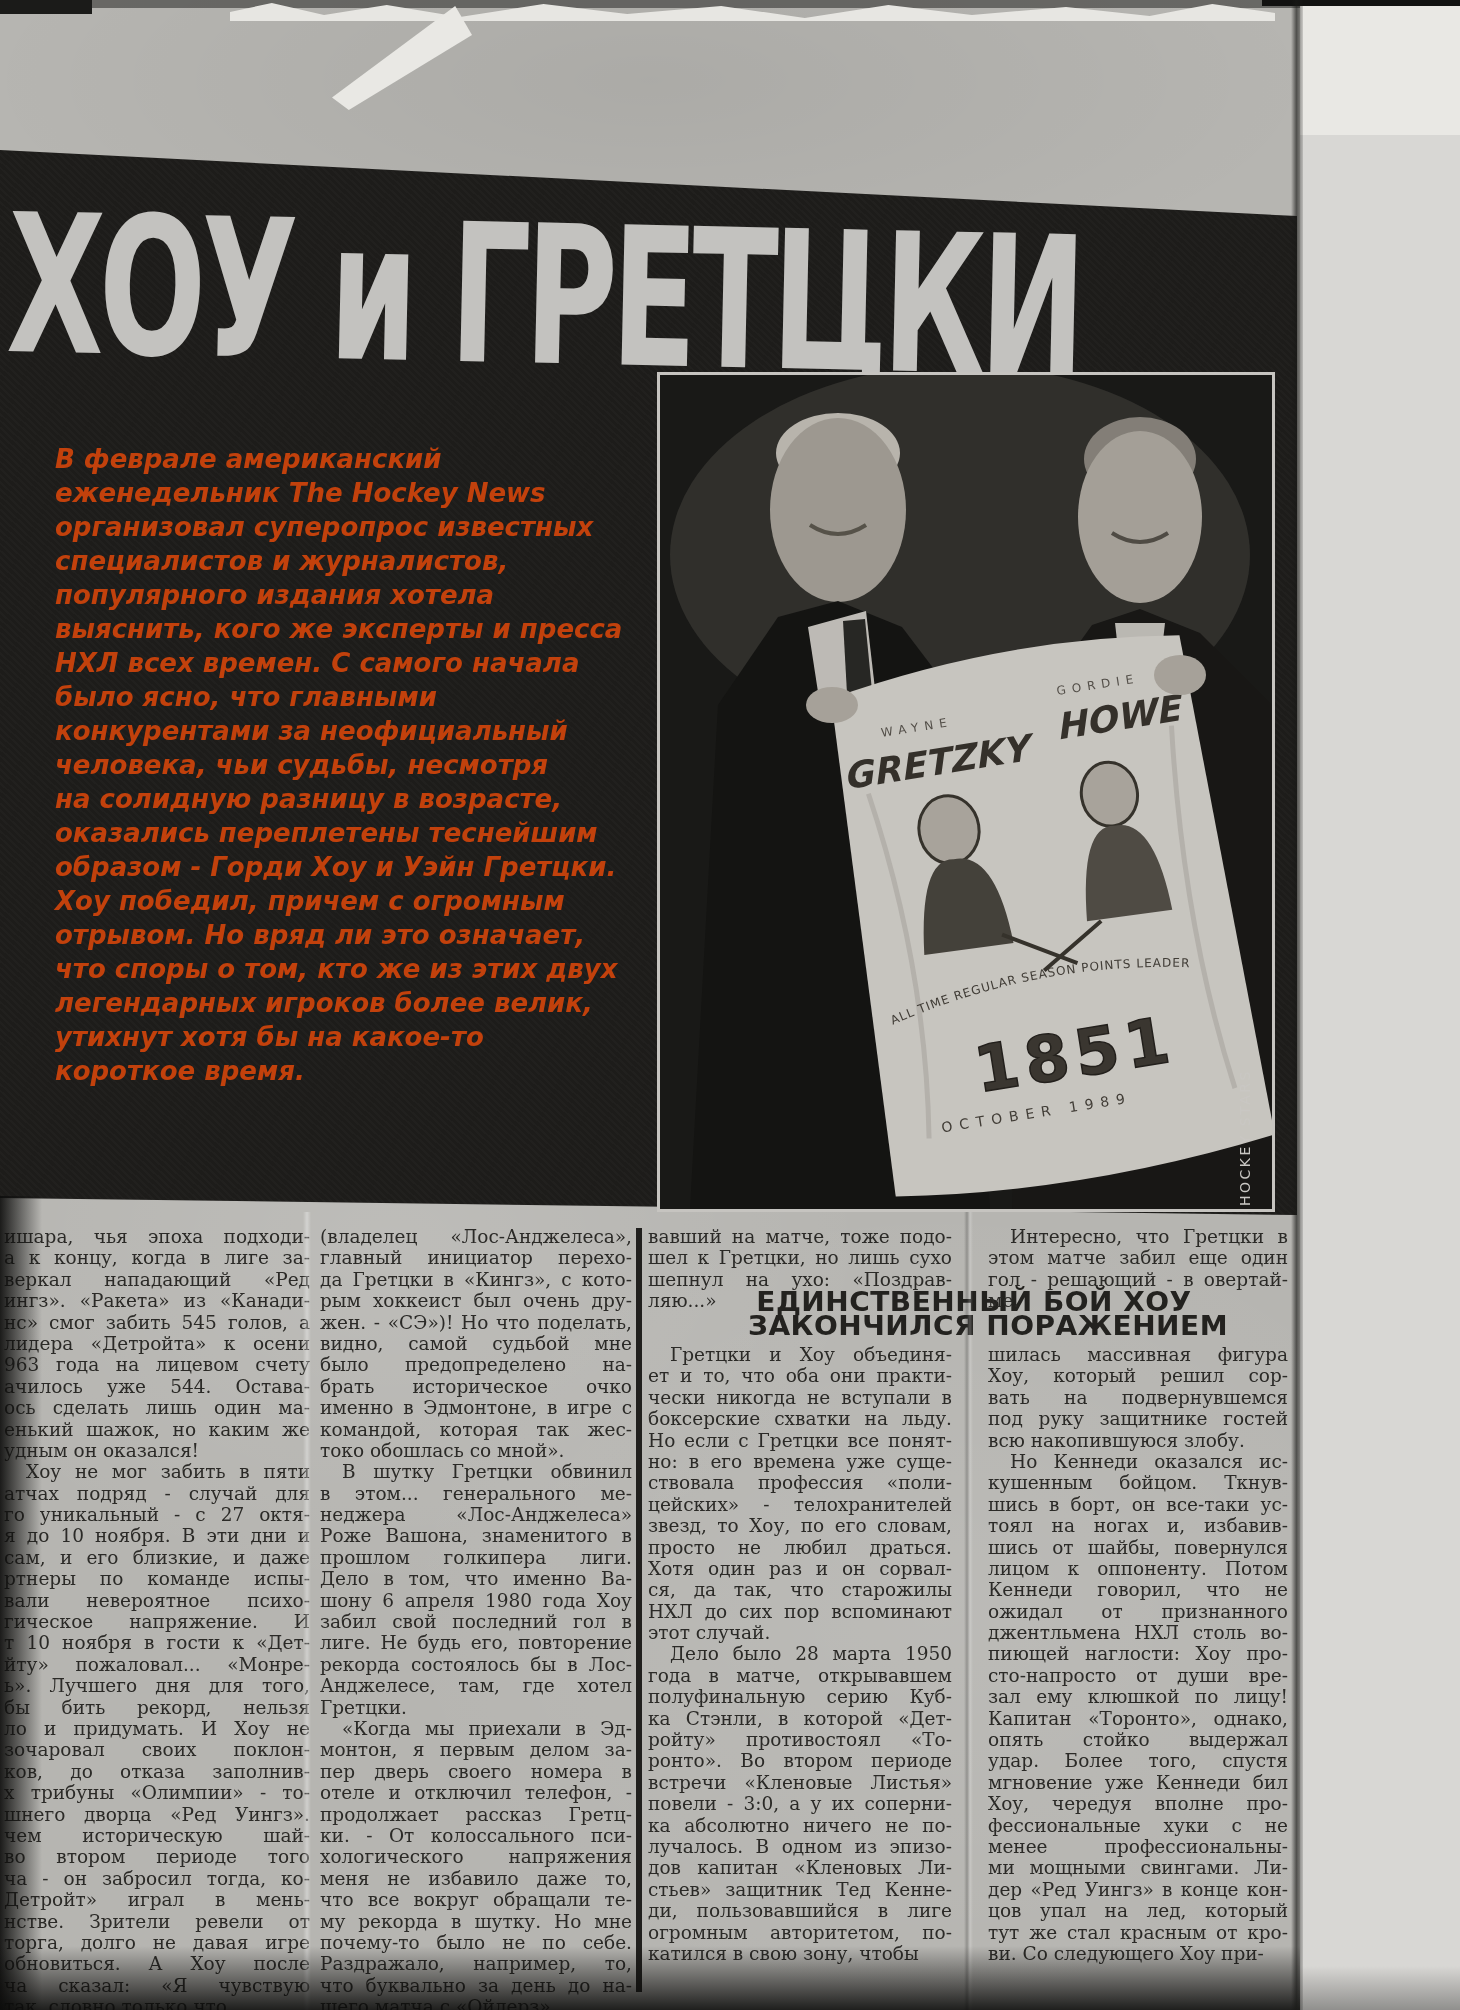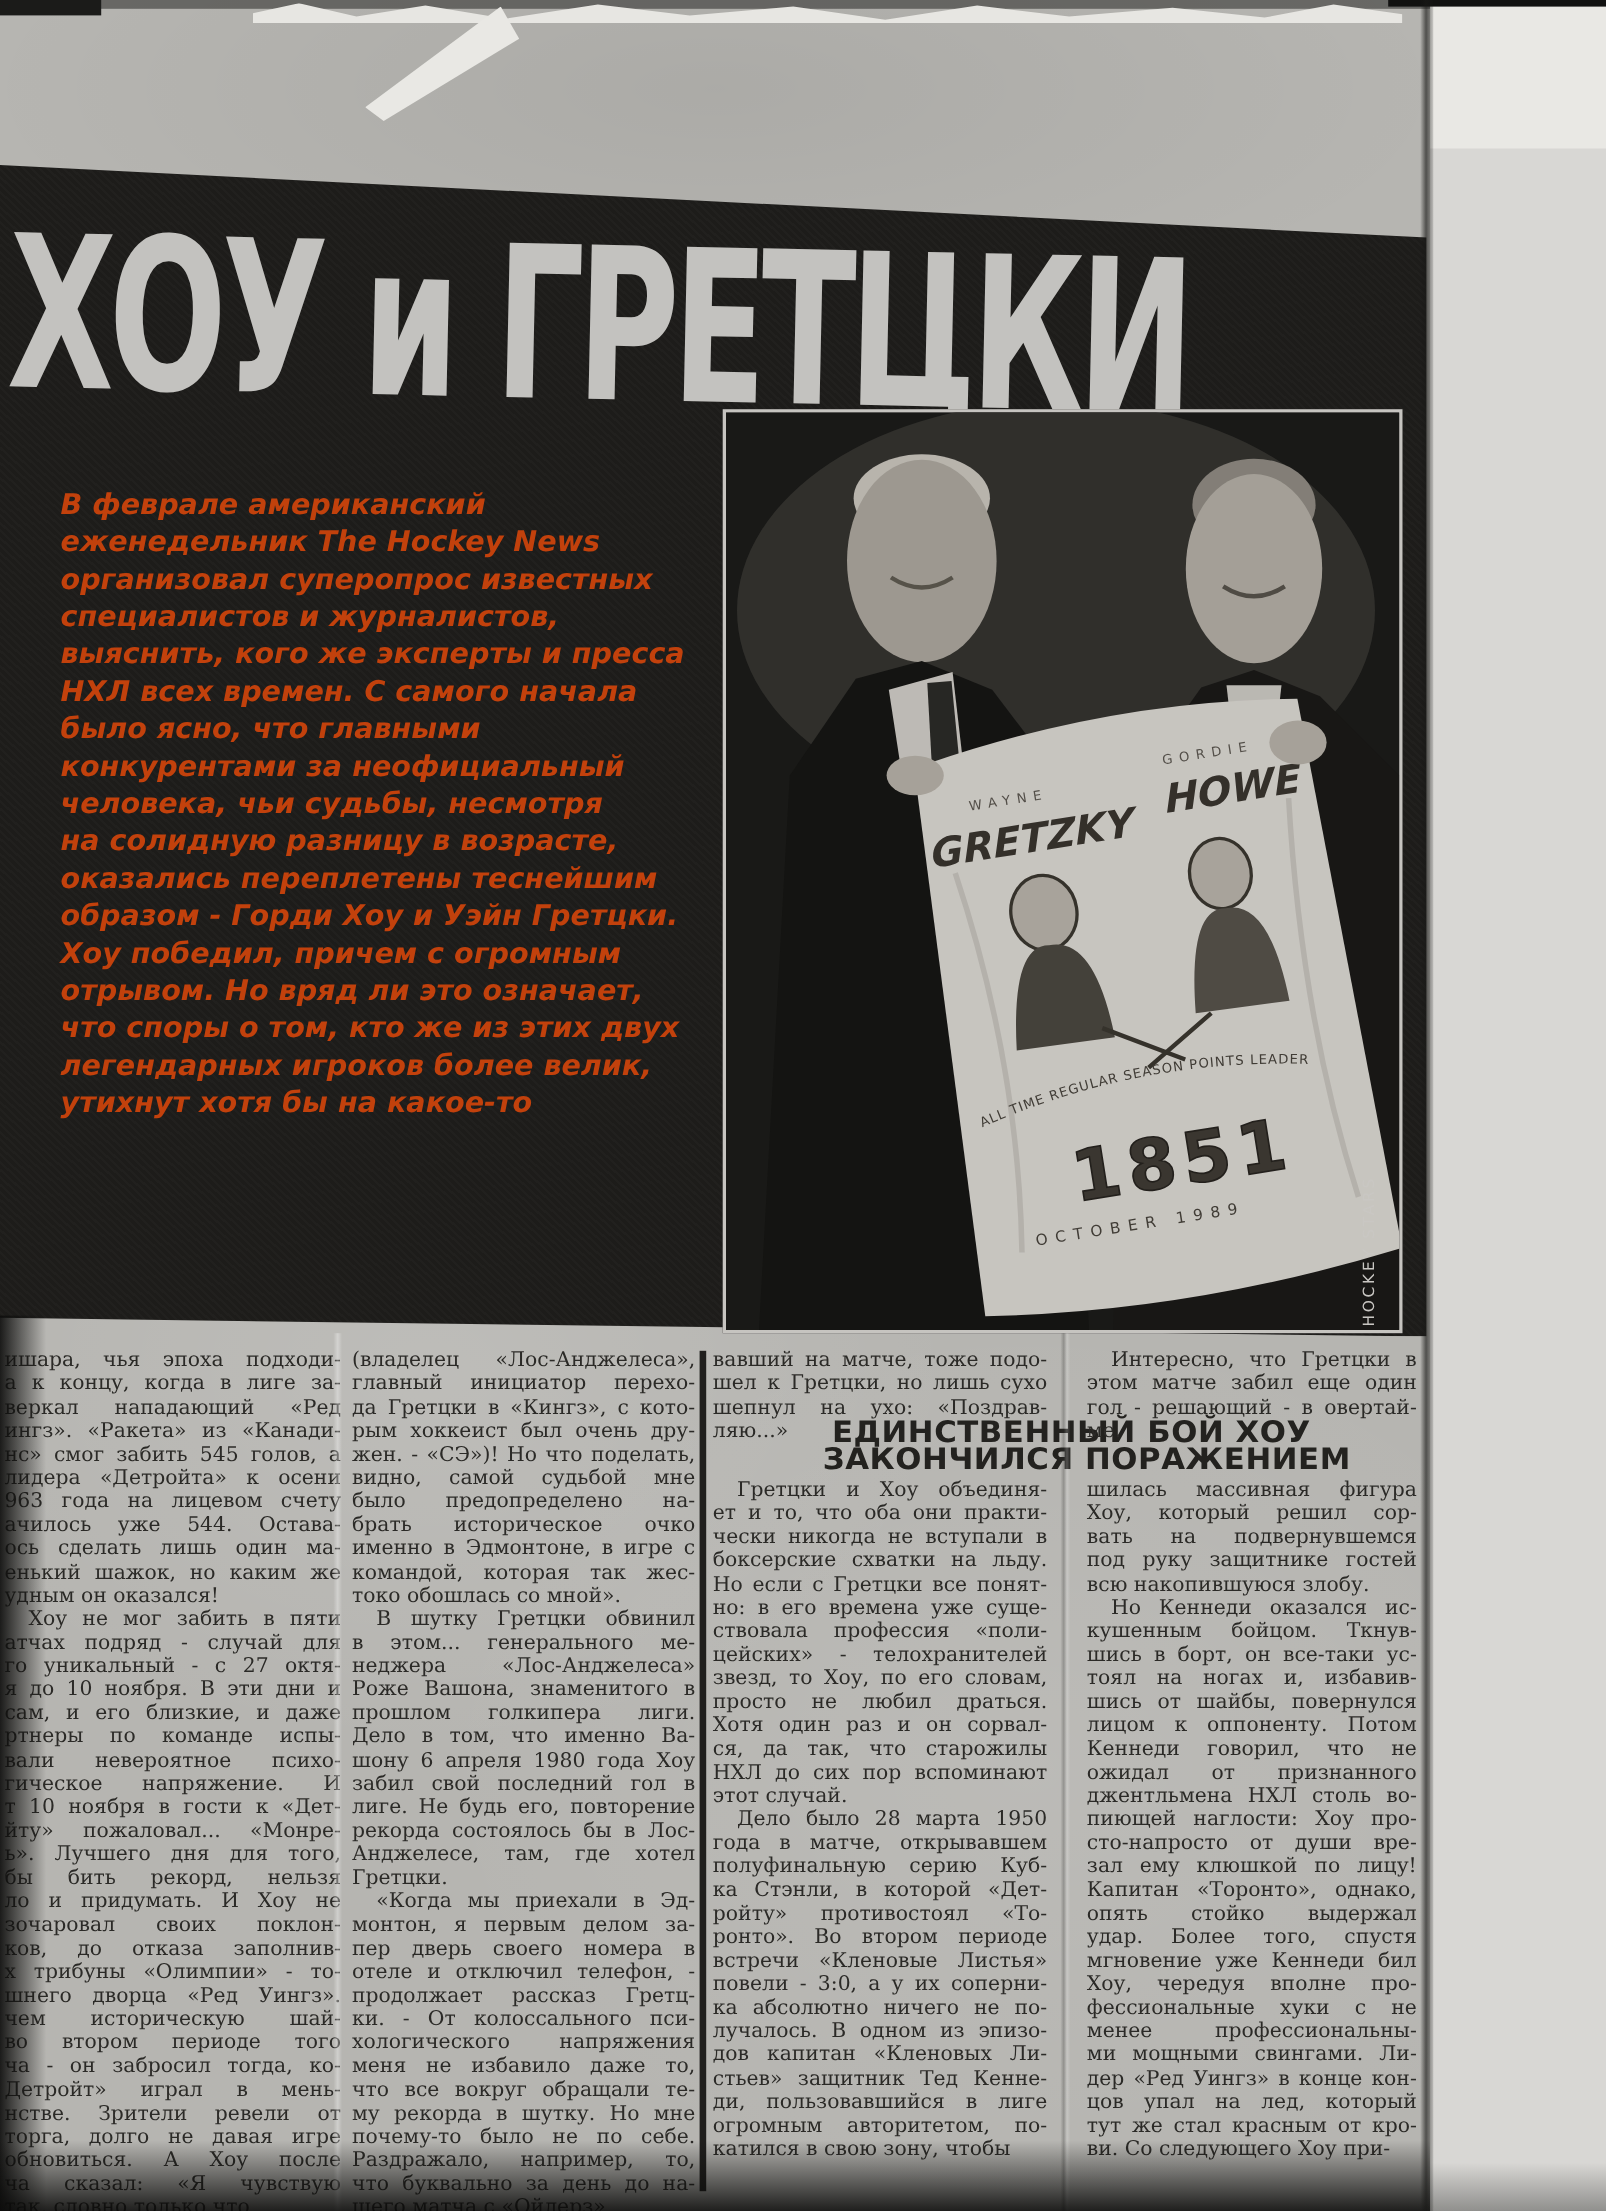--- a/index.html
+++ b/index.html
@@ -80,33 +80,35 @@
 <div id="corner-mark" class="abs"></div>
 <div id="top-black-sliver" class="abs"></div>
 
 <div id="black-block" class="abs"></div>
 <div id="masthead" class="abs">ХОУ и ГРЕТЦКИ</div>
 <div id="lede" class="abs">
     <div>В феврале американский</div>
     <div>еженедельник The Hockey News</div>
     <div>организовал суперопрос известных</div>
     <div>специалистов и журналистов,</div>
+    <div>популярного издания хотела</div>
     <div>выяснить, кого же эксперты и пресса</div>
     <div>НХЛ всех времен. С самого начала</div>
     <div>было ясно, что главными</div>
     <div>конкурентами за неофициальный</div>
     <div>человека, чьи судьбы, несмотря</div>
     <div>на солидную разницу в возрасте,</div>
     <div>оказались переплетены теснейшим</div>
     <div>образом - Горди Хоу и Уэйн Гретцки.</div>
     <div>Хоу победил, причем с огромным</div>
     <div>отрывом. Но вряд ли это означает,</div>
     <div>что споры о том, кто же из этих двух</div>
     <div>легендарных игроков более велик,</div>
     <div>утихнут хотя бы на какое-то</div>
+    <div>короткое время.</div>
   </div>
 
 <div id="photo-frame" class="abs">
   <svg width="612" height="834" viewBox="0 0 612 834">
     <rect x="0" y="0" width="612" height="834" fill="#1b1b19"></rect>
     <ellipse cx="300" cy="180" rx="290" ry="190" fill="#34332f"></ellipse>
 
     <ellipse cx="178" cy="78" rx="62" ry="40" fill="#c6c2ba"></ellipse>
     <ellipse cx="178" cy="135" rx="68" ry="92" fill="#a9a49b"></ellipse>
     <path d="M150 150 Q178 168 206 150" stroke="#5d594f" stroke-width="4" fill="none"></path>

